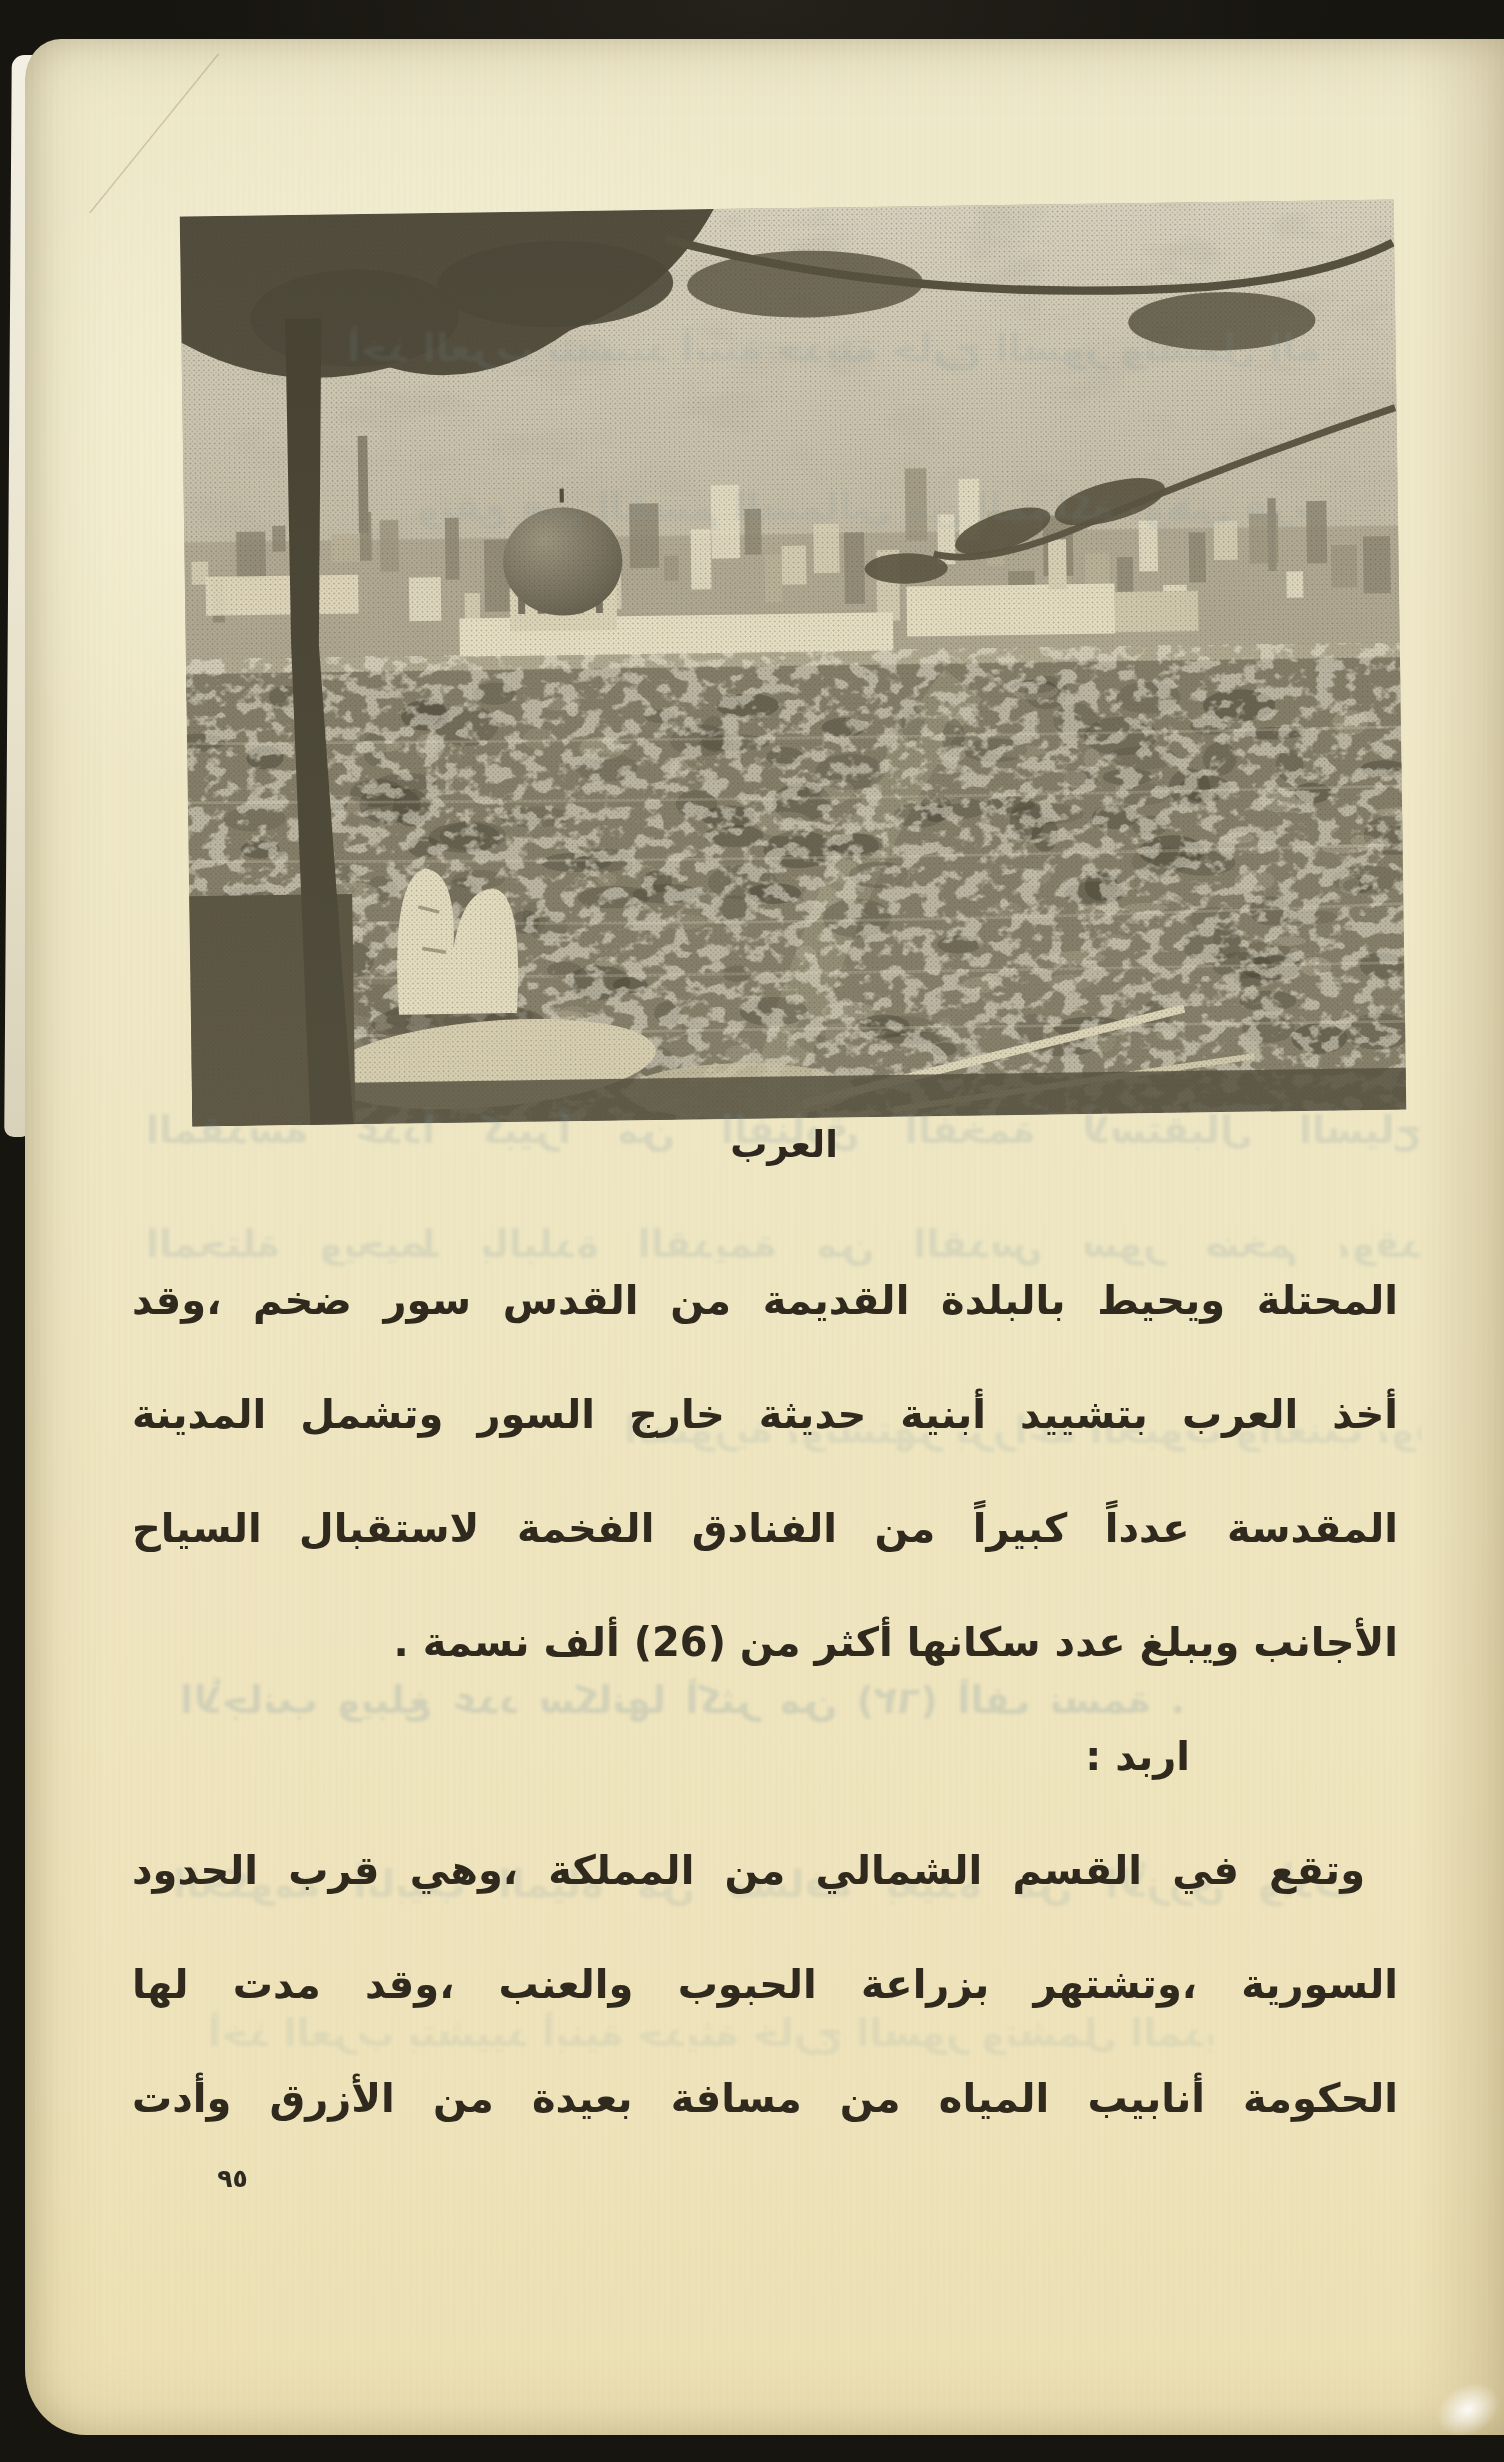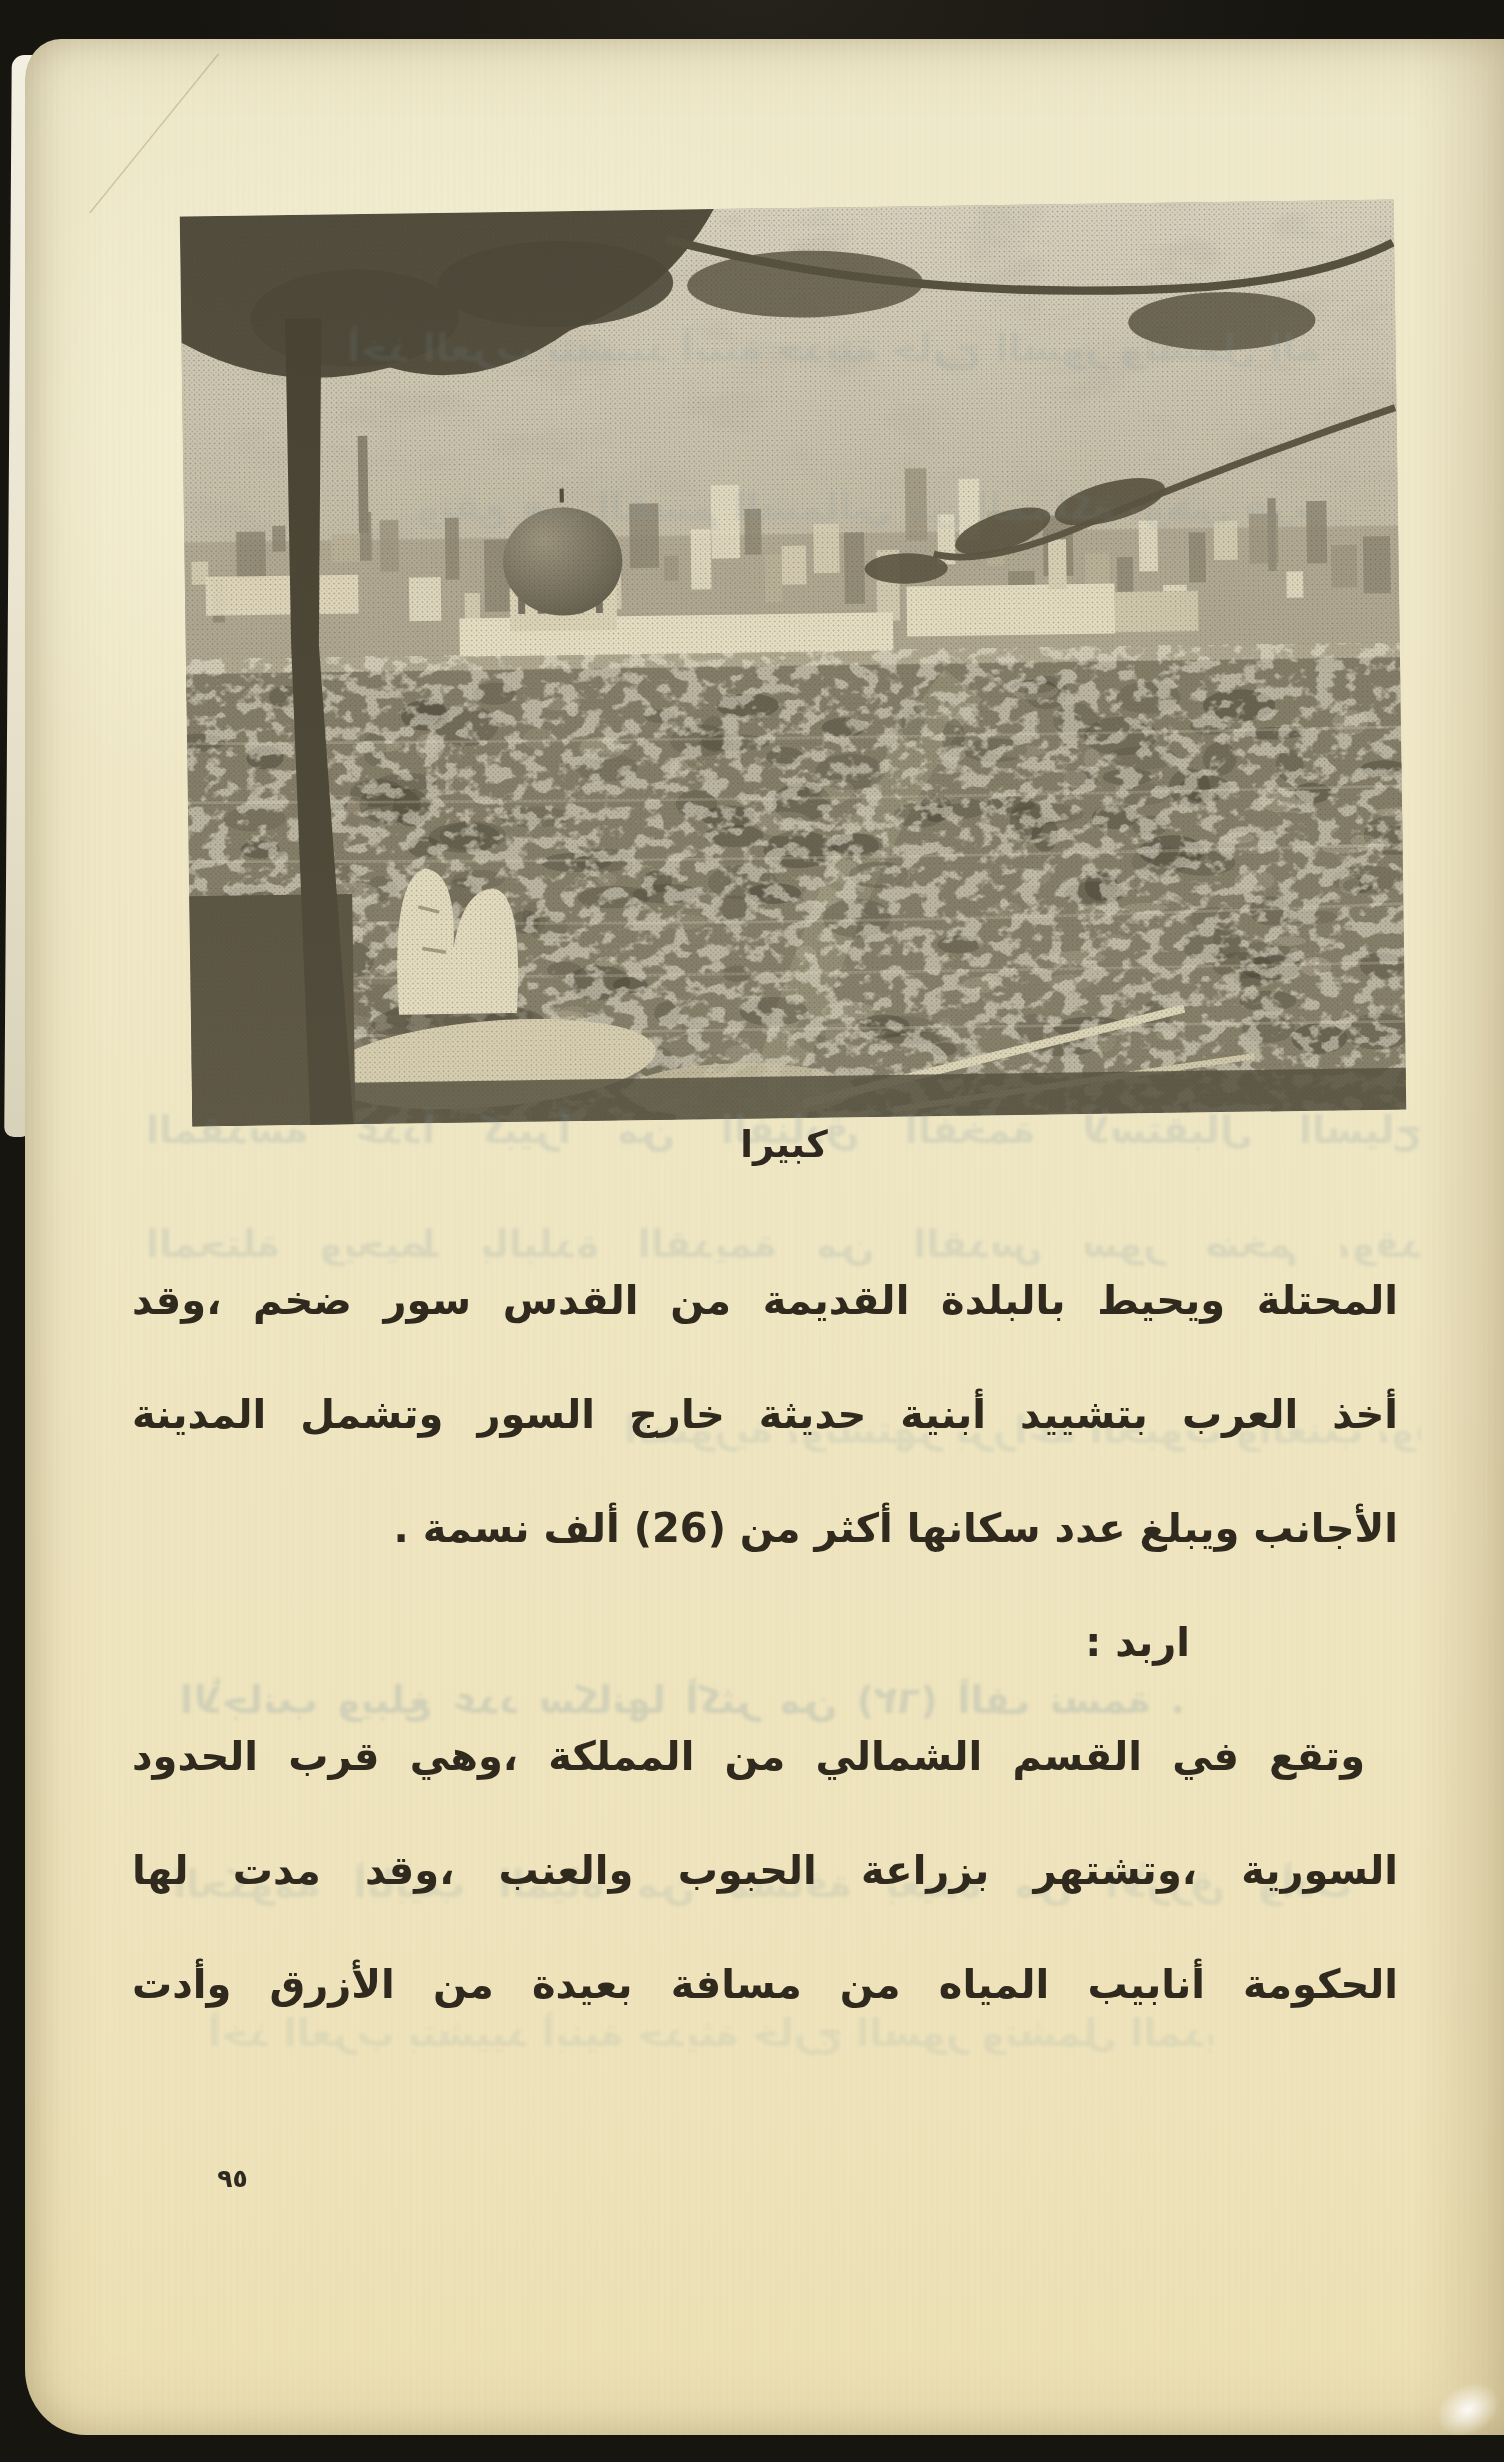--- a/index.html
+++ b/index.html
@@ -412,25 +412,26 @@
 
   <div class="ghost" style="left:347px;top:326px;width:971px;opacity:.13">أخذ العرب بتشييد أبنية حديثة خارج السور وتشمل المدينة</div>
   <div class="ghost" style="left:416px;top:485px;width:901px;opacity:.11">وتقع في القسم الشمالي من المملكة ،وهي قرب الحدود</div>
   <div class="ghost" style="left:146px;top:1108px;width:1276px;opacity:.20">المقدسة عدداً كبيراً من الفنادق الفخمة لاستقبال السياح</div>
   <div class="ghost" style="left:146px;top:1222px;width:1276px;opacity:.18">المحتلة ويحيط بالبلدة القديمة من القدس سور ضخم ،وقد</div>
   <div class="ghost" style="left:624px;top:1408px;width:797px;opacity:.15">السورية ،وتشتهر بزراعة الحبوب والعنب ،وقد مدت لها</div>
   <div class="ghost" style="left:180px;top:1678px;width:1005px;opacity:.24">الأجانب ويبلغ عدد سكانها أكثر من (٦٢) ألف نسمة .</div>
   <div class="ghost" style="left:173px;top:1862px;width:1179px;opacity:.16">الحكومة أنابيب المياه من مسافة بعيدة من الأزرق وأدت</div>
   <div class="ghost" style="left:208px;top:2011px;width:1005px;opacity:.13">أخذ العرب بتشييد أبنية حديثة خارج السور وتشمل المدينة</div>
 
-  <div class="caption">كبيرا</div>
+  <div class="caption">العرب</div>
 
   <div class="bodytext">
     <div class="line">المحتلة ويحيط بالبلدة القديمة من القدس سور ضخم ،وقد</div>
     <div class="line">أخذ العرب بتشييد أبنية حديثة خارج السور وتشمل المدينة</div>
+    <div class="line">المقدسة عدداً كبيراً من الفنادق الفخمة لاستقبال السياح</div>
     <div class="line endline">الأجانب ويبلغ عدد سكانها أكثر من (26) ألف نسمة .</div>
     <div class="line heading">اربد :</div>
     <div class="line indent">وتقع في القسم الشمالي من المملكة ،وهي قرب الحدود</div>
     <div class="line">السورية ،وتشتهر بزراعة الحبوب والعنب ،وقد مدت لها</div>
     <div class="line">الحكومة أنابيب المياه من مسافة بعيدة من الأزرق وأدت</div>
   </div>
 
   <div class="pagenum">٩٥</div>
 
   <div class="glare"></div>

